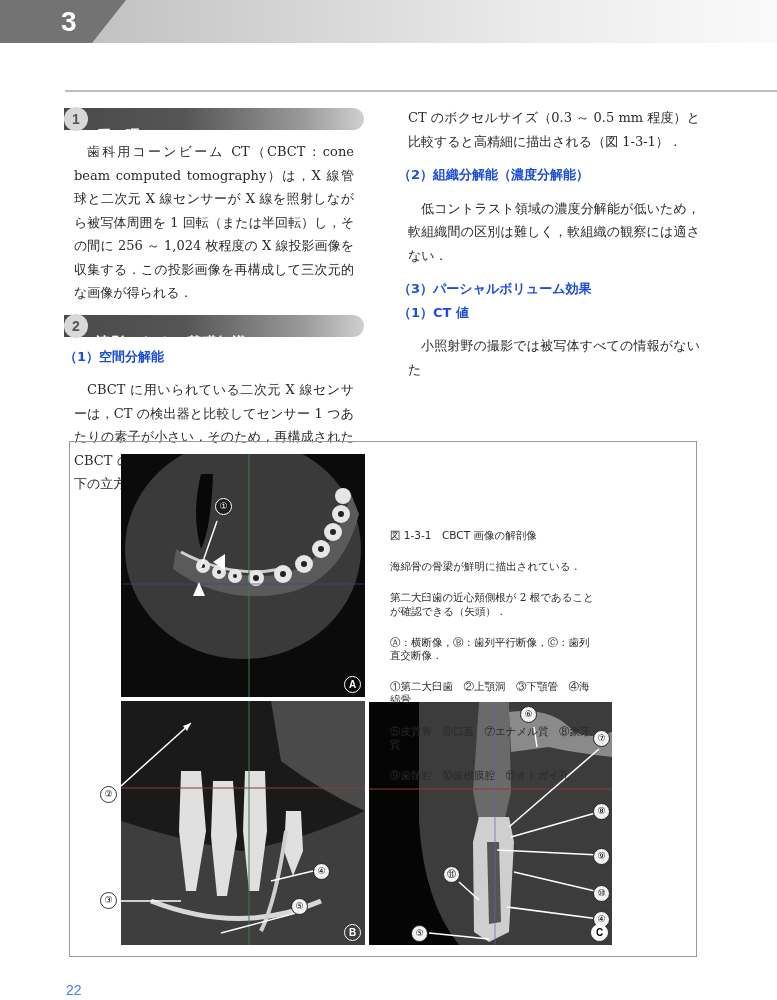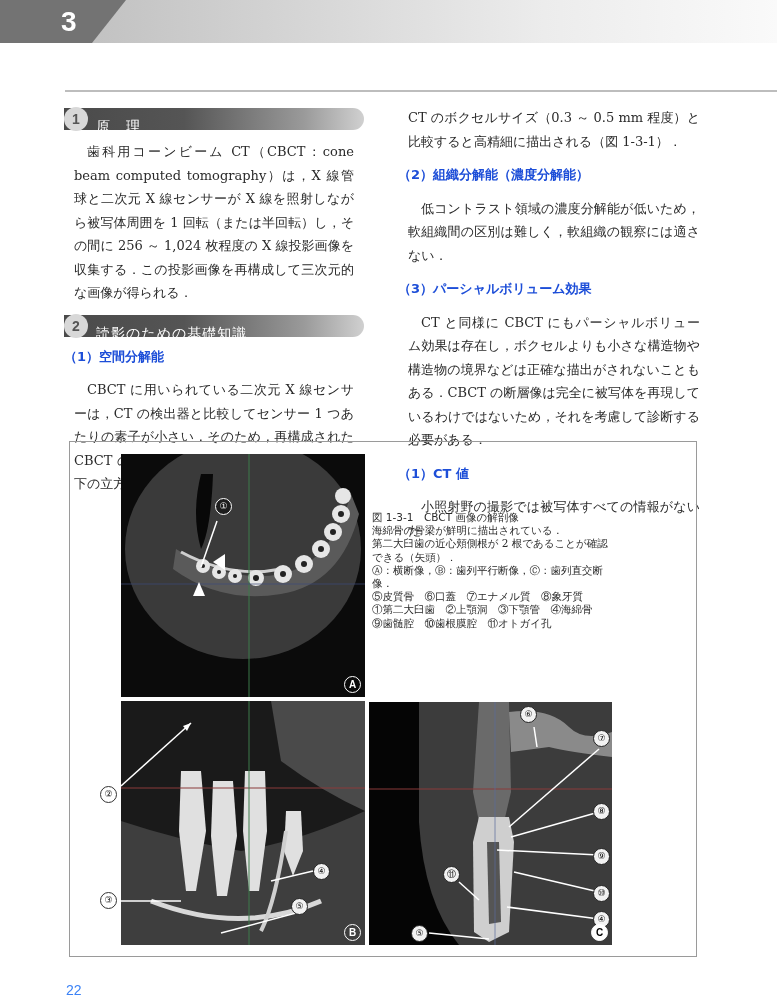--- a/index.html
+++ b/index.html
@@ -23,22 +23,22 @@
   .col-right { left: 398px; width: 312px; }
   .col p { margin: 10px; text-indent: 1em; text-align: justify; }
   .col p.noindent { text-indent: 0; }
 
   .sec-bar { position: relative; height: 22px; margin: 8px 0 8px 0;
              background: linear-gradient(90deg, #4a4a4a 0%, #555 40%, #9a9a9a 80%, #d0d0d0 100%);
              border-radius: 0 11px 11px 0; }
   .sec-num { position: absolute; left: 0; top: -1px; width: 24px; height: 24px; border-radius: 50%;
              background: #d8d8d8; color: #555; font-family: "Liberation Sans", sans-serif;
              font-size: 14px; font-weight: bold; text-align: center; line-height: 24px; }
-  .sec-title { position: absolute; left: 32px; top: 7px; color: #fff; font-family: "DejaVu Sans", sans-serif;
-               font-size: 14px; font-weight: normal; line-height: 22px; letter-spacing: 1px; }
+  .sec-title { position: absolute; left: 32px; top: 16px; color: #fff; font-family: "DejaVu Sans", sans-serif;
+               font-size: 14px; font-weight: bold; line-height: 22px; letter-spacing: 1px; }
   .subhead { font-family: "DejaVu Sans", sans-serif; font-weight: bold; font-size: 13px; color: #1d4ed8;
              line-height: 23.5px; }
 
   
   .fig { position: absolute; left: 69px; top: 441px; width: 628px; height: 516px;
          border: 1.5px solid #9a9a9a; box-sizing: border-box; }
   .panel { position: absolute; background: #0b0b0b; overflow: hidden; }
   .pA { left: 121px; top: 454px; width: 244px; height: 243px; }
   .pB { left: 121px; top: 701px; width: 244px; height: 244px; }
   .pC { left: 369px; top: 702px; width: 243px; height: 243px; }
@@ -50,21 +50,21 @@
 
   .callout { position: absolute; width: 15px; height: 15px; border-radius: 50%; border: 1px solid #333;
              background: #fff; color: #222; font-family: "DejaVu Sans", sans-serif; font-size: 9px;
              line-height: 15px; text-align: center; }
   .callout.dark { border-color: #fff; background: rgba(0,0,0,0.5); color: #fff; }
   .callout.onimg { border-color: #222; background: #f2f2f2; color: #111; }
 
   .caption { position: absolute; left: 372px; top: 511px; width: 245px; font-family: "DejaVu Serif", serif;
              font-size: 10.5px; line-height: 13.2px; color: #2a2a2a; }
   .caption .ct { font-family: "DejaVu Sans", sans-serif; }
-  .caption div { margin: 0; }
+  .caption div { margin: 18px; }
 
   .pageno { position: absolute; left: 66px; top: 982px; font-family: "Liberation Sans", sans-serif;
             font-size: 14px; color: #3b82f6; }
 </style>
 </head>
 <body>
 
 <div class="hdr">
   <div class="hdr-dark"></div>
   <div class="hdr-num">3</div>
@@ -83,21 +83,20 @@
   </div>
   <div class="subhead">（1）空間分解能</div>
   <p>CBCT に用いられている二次元 X 線センサーは，CT の検出器と比較してセンサー 1 つあたりの素子が小さい．そのため，再構成された CBCT のボクセルサイズは一辺が 0.1 mm 以下の立方体と小さく，</p>
 </div>
 
 <div class="col col-right" style="top:96px">
   <p class="noindent">CT のボクセルサイズ（0.3 ～ 0.5 mm 程度）と比較すると高精細に描出される（図 1-3-1）．</p>
   <div class="subhead">（2）組織分解能（濃度分解能）</div>
   <p>低コントラスト領域の濃度分解能が低いため，軟組織間の区別は難しく，軟組織の観察には適さない．</p>
   <div class="subhead">（3）パーシャルボリューム効果</div>
-  <p>CT と同様に CBCT にもパーシャルボリューム効果は存在し，ボクセルよりも小さな構造物や構造物の境界などは正確な描出がされないこともある．CBCT の断層像は完全に被写体を再現しているわけではないため，それを考慮して診断する必要がある．</p>
   <div class="subhead">（1）CT 値</div>
   <p>小照射野の撮影では被写体すべての情報がないた</p>
 </div>
 
 <div class="fig"></div>
 
 <div class="panel pA">
   <svg width="244" height="243" viewBox="0 0 244 243">
     <ellipse cx="122" cy="95" rx="118" ry="110" fill="#3a3a3a"></ellipse>
     <path d="M80 20 Q70 60 80 95 Q90 75 92 20 Z" fill="#080808"></path>
@@ -192,18 +191,18 @@
   <div class="callout onimg" style="left:74px;top:164px">⑪</div>
   <div class="callout onimg" style="left:42px;top:223px">⑤</div>
   <div class="plabel filled">C</div>
 </div>
 
 <div class="caption">
   <div class="ct">図 1-3-1　CBCT 画像の解剖像</div>
   <div>海綿骨の骨梁が鮮明に描出されている．</div>
   <div>第二大臼歯の近心頬側根が 2 根であることが確認できる（矢頭）．</div>
   <div>Ⓐ：横断像，Ⓑ：歯列平行断像，Ⓒ：歯列直交断像．</div>
+  <div>①第二大臼歯　②上顎洞　③下顎管　④海綿骨</div>
   <div>⑤皮質骨　⑥口蓋　⑦エナメル質　⑧象牙質</div>
-  <div>①第二大臼歯　②上顎洞　③下顎管　④海綿骨</div>
   <div>⑨歯髄腔　⑩歯根膜腔　⑪オトガイ孔</div>
 </div>
 
 <div class="pageno">22</div>
 
 </body></html>

